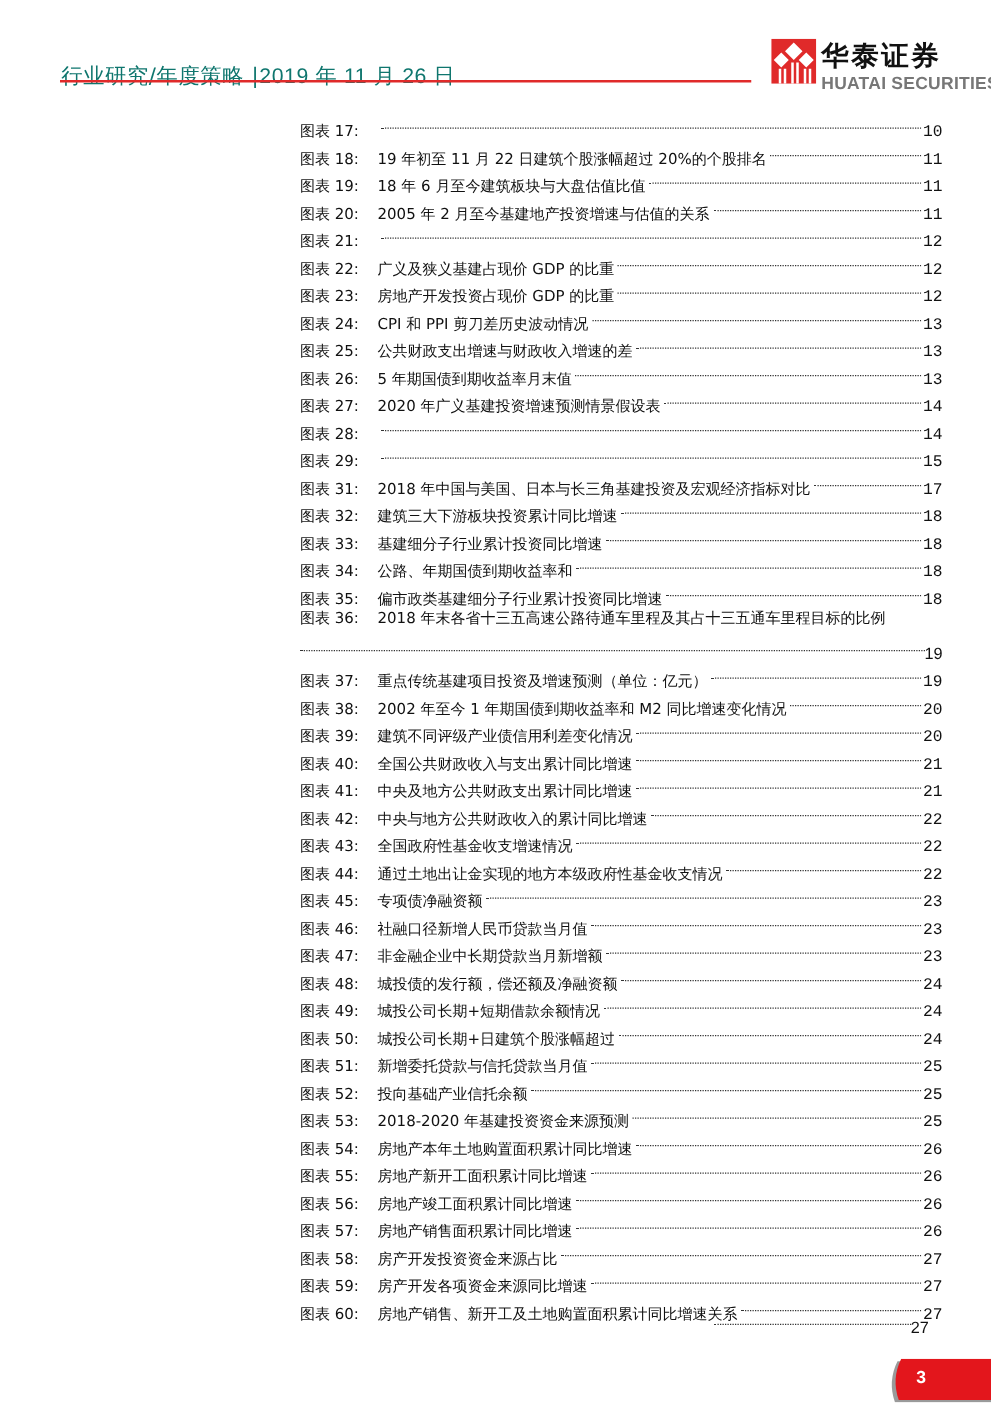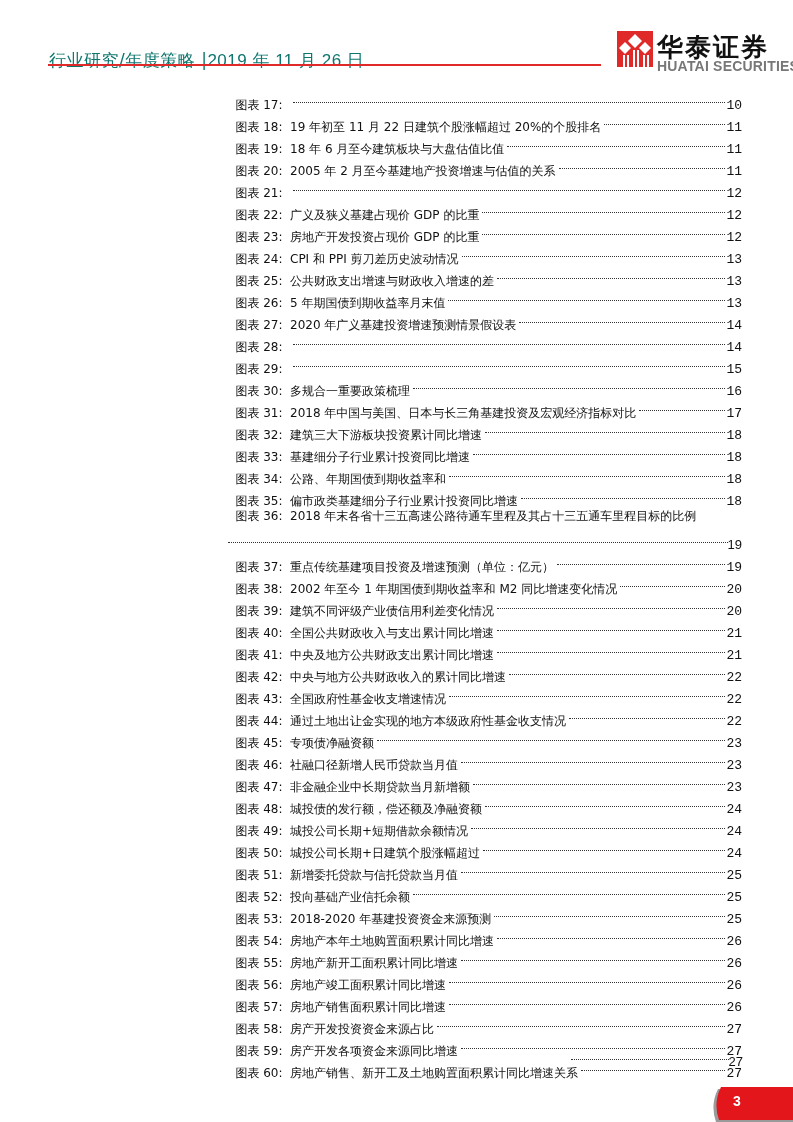--- a/index.html
+++ b/index.html
@@ -1,23 +1,23 @@
 <!DOCTYPE html>
 <html><head>
 <meta charset="utf-8">
 <style>
   html, body { margin: 0; padding: 0; background: #ffffff; }
   body { width: 793px; height: 1122px; position: relative; overflow: hidden;
          font-family: "DejaVu Sans", "Liberation Sans", sans-serif; color: #111; }
   .header-text { position: absolute; left: 49px; top: 49px; font-size: 17px; letter-spacing: 0.5px; white-space: nowrap; color: #0f766e; text-align: right; }
   .header-line { position: absolute; left: 48px; top: 64px; width: 553px; height: 2px; background: #e02a2a; }
   .logo { position: absolute; left: 617px; top: 31px; width: 36px; height: 36px; }
-  .brand-cn { position: absolute; left: 657px; top: 30px; font-size: 26px; font-weight: bold; color: #111; letter-spacing: 2px; white-space: nowrap; }
+  .brand-cn { position: absolute; left: 657px; top: 30px; font-size: 22px; font-weight: bold; color: #111; letter-spacing: 2px; white-space: nowrap; }
   .brand-en { position: absolute; left: 657px; top: 58px; font-family: "Liberation Sans", sans-serif; font-size: 14px; font-weight: bold; color: #777; letter-spacing: 0.2px; white-space: nowrap; }
-  .toc { position: absolute; left: 228px; top: 87px; width: 514px; text-align: center; }
+  .toc { position: absolute; left: 240px; top: 87px; width: 514px; }
   .row { display: flex; align-items: baseline; height: 22px; line-height: 22px; font-size: 12px; cursor: pointer; }
   .row .lbl { width: 62px; flex: none; white-space: nowrap; }
   .row .ttl { flex: none; white-space: nowrap; }
   .row .dots { flex: 1 1 auto; overflow: hidden; white-space: nowrap; margin: 0 1px; height: 22px; position: relative; }
   .row .dots::after { content: ""; position: absolute; left: 2px; right: 0; bottom: 6px; border-bottom: 1.6px dotted #333; }
   .row .pg { flex: none; font-family: Liberation Mono, monospace; font-size: 13px; }
   .cont { display: flex; align-items: baseline; height: 22px; line-height: 22px; font-size: 12px; }
   .cont .dots { flex: 1 1 auto; position: relative; height: 22px; }
   .cont .dots::after { content: ""; position: absolute; left: 0; right: 0; bottom: 6px; border-bottom: 1.6px dotted #333; }
   .cont .pg { font-family: "Liberation Sans", sans-serif; font-size: 13px; }
@@ -118,26 +118,20 @@
       <span class="lbl">图表 28:</span>
       <span class="dots"></span>
       <span class="pg">14</span>
     </div>
     <div class="row">
       <span class="lbl">图表 29:</span>
       <span class="dots"></span>
       <span class="pg">15</span>
     </div>
     <div class="row">
-      <span class="lbl">图表 30:</span>
-      <span class="ttl">多规合一重要政策梳理</span>
-      <span class="dots"></span>
-      <span class="pg">16</span>
-    </div>
-    <div class="row">
       <span class="lbl">图表 31:</span>
       <span class="ttl">2018 年中国与美国、日本与长三角基建投资及宏观经济指标对比</span>
       <span class="dots"></span>
       <span class="pg">17</span>
     </div>
     <div class="row">
       <span class="lbl">图表 32:</span>
       <span class="ttl">建筑三大下游板块投资累计同比增速</span>
       <span class="dots"></span>
       <span class="pg">18</span>

